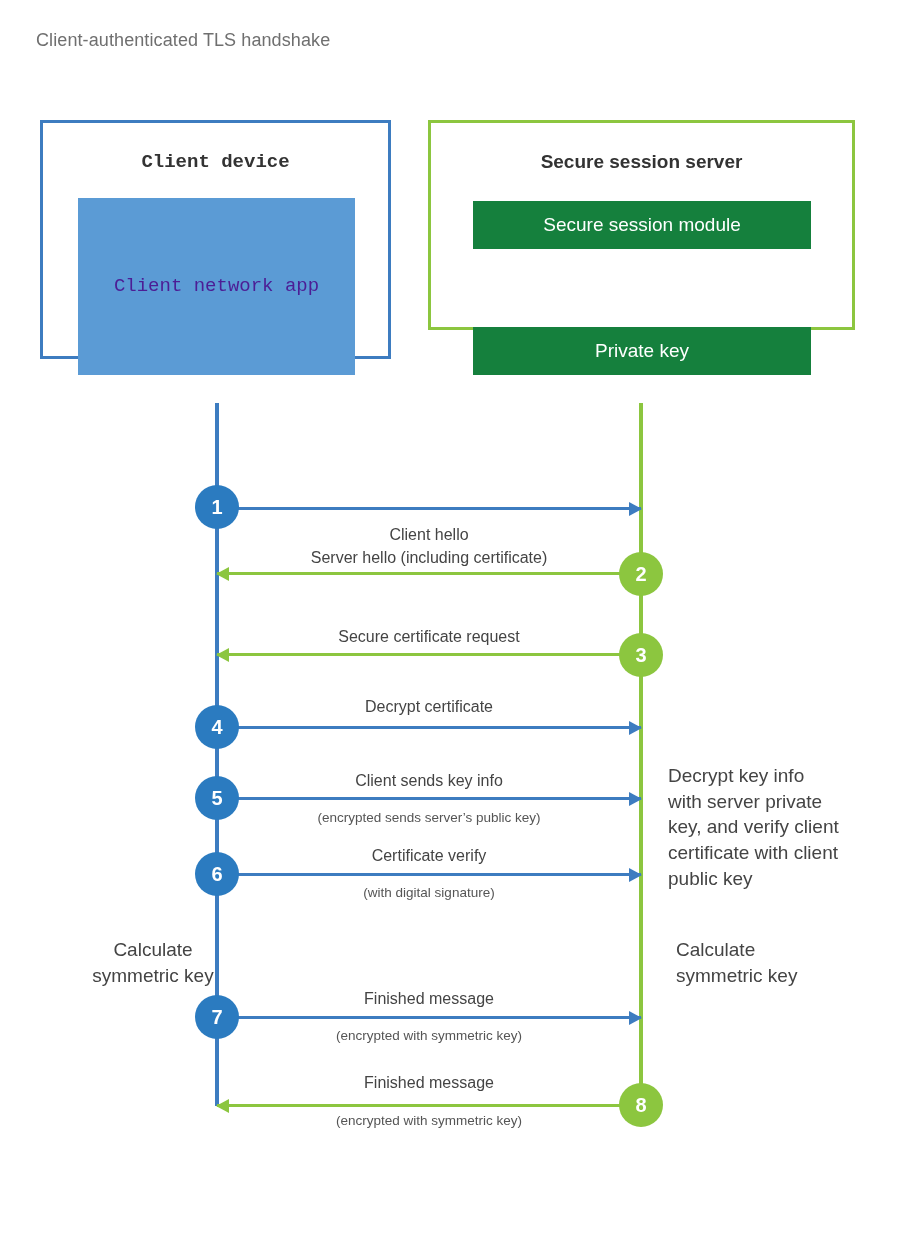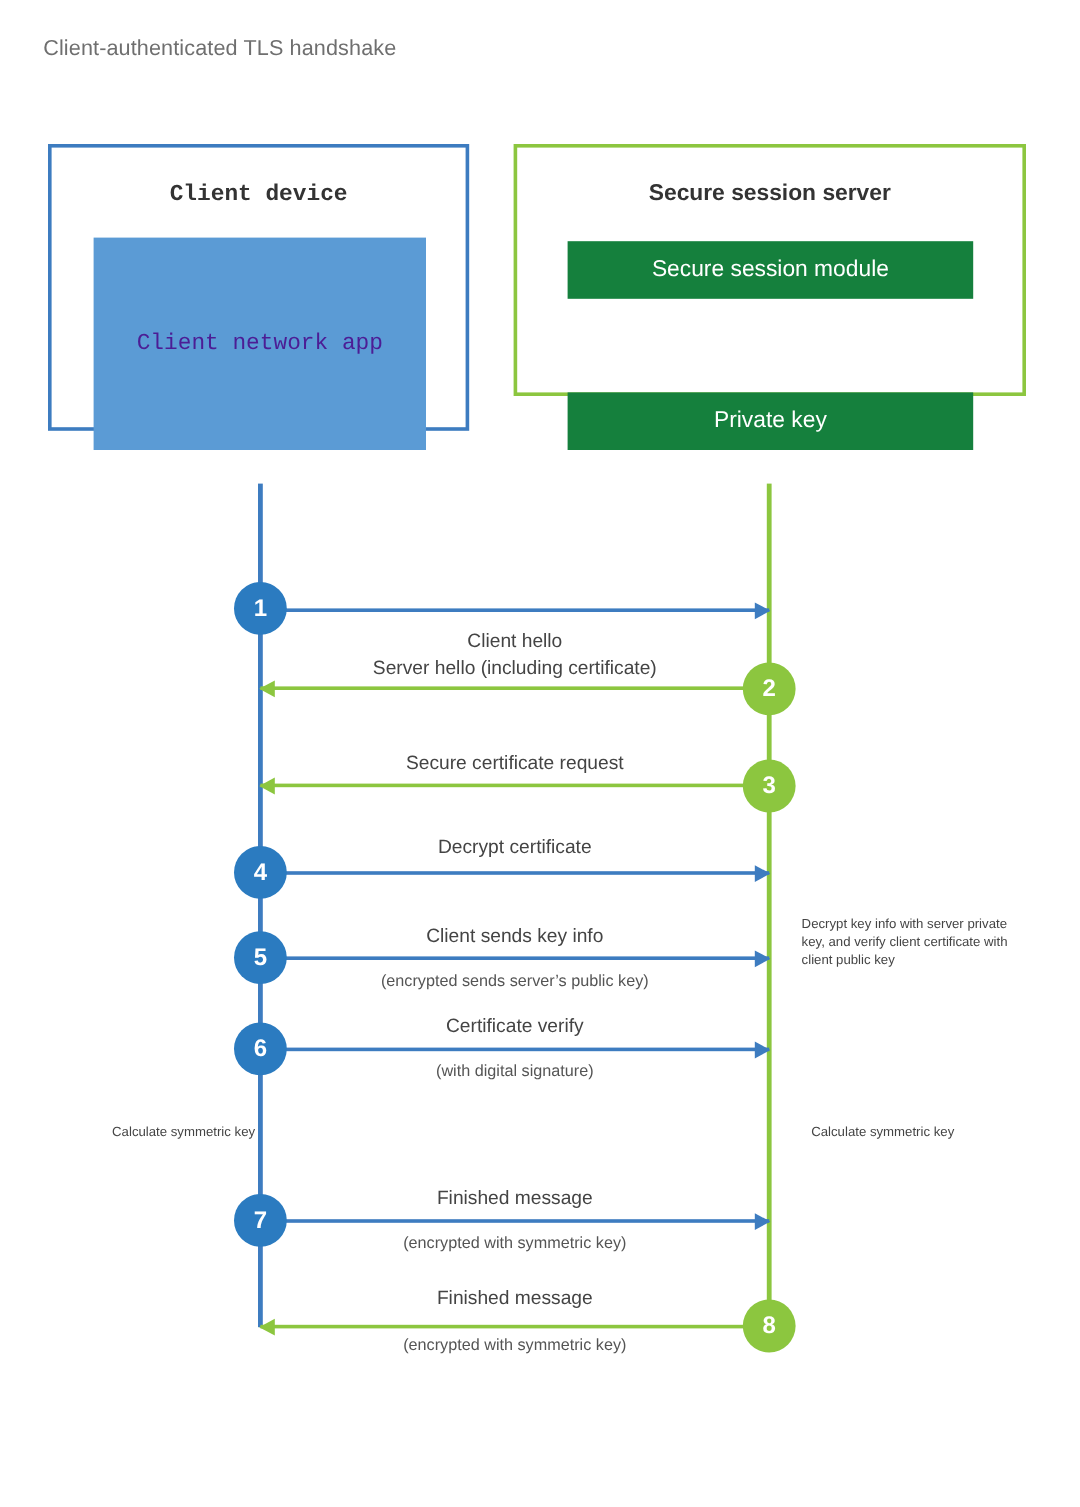--- a/index.html
+++ b/index.html
@@ -172,21 +172,21 @@
     text-align: center;
     font-size: 13.5px;
     color: #555555;
     white-space: nowrap;
     transform: translateX(-50%);
   }
 
   
   .side-note {
     position: absolute;
-    font-size: 11px;
+    font-size: 19px;
     line-height: 1.35;
     color: #444444;
   }
   #note-decrypt {
     left: 668px;
     top: 763px;
     width: 175px;
   }
   #note-calc-client {
     left: 78px;

